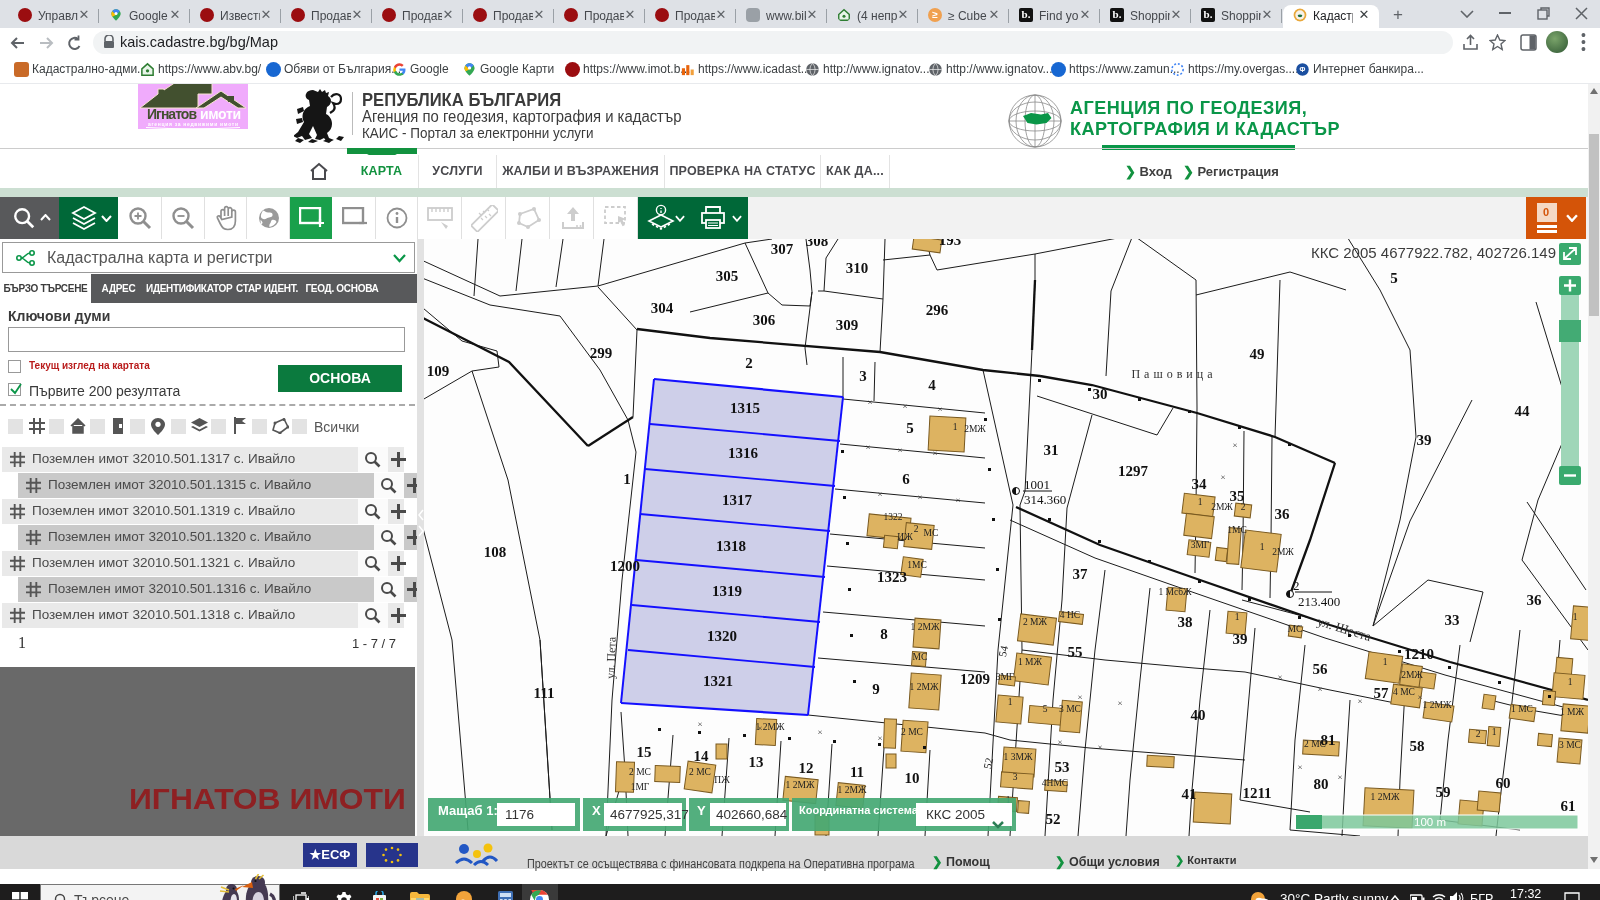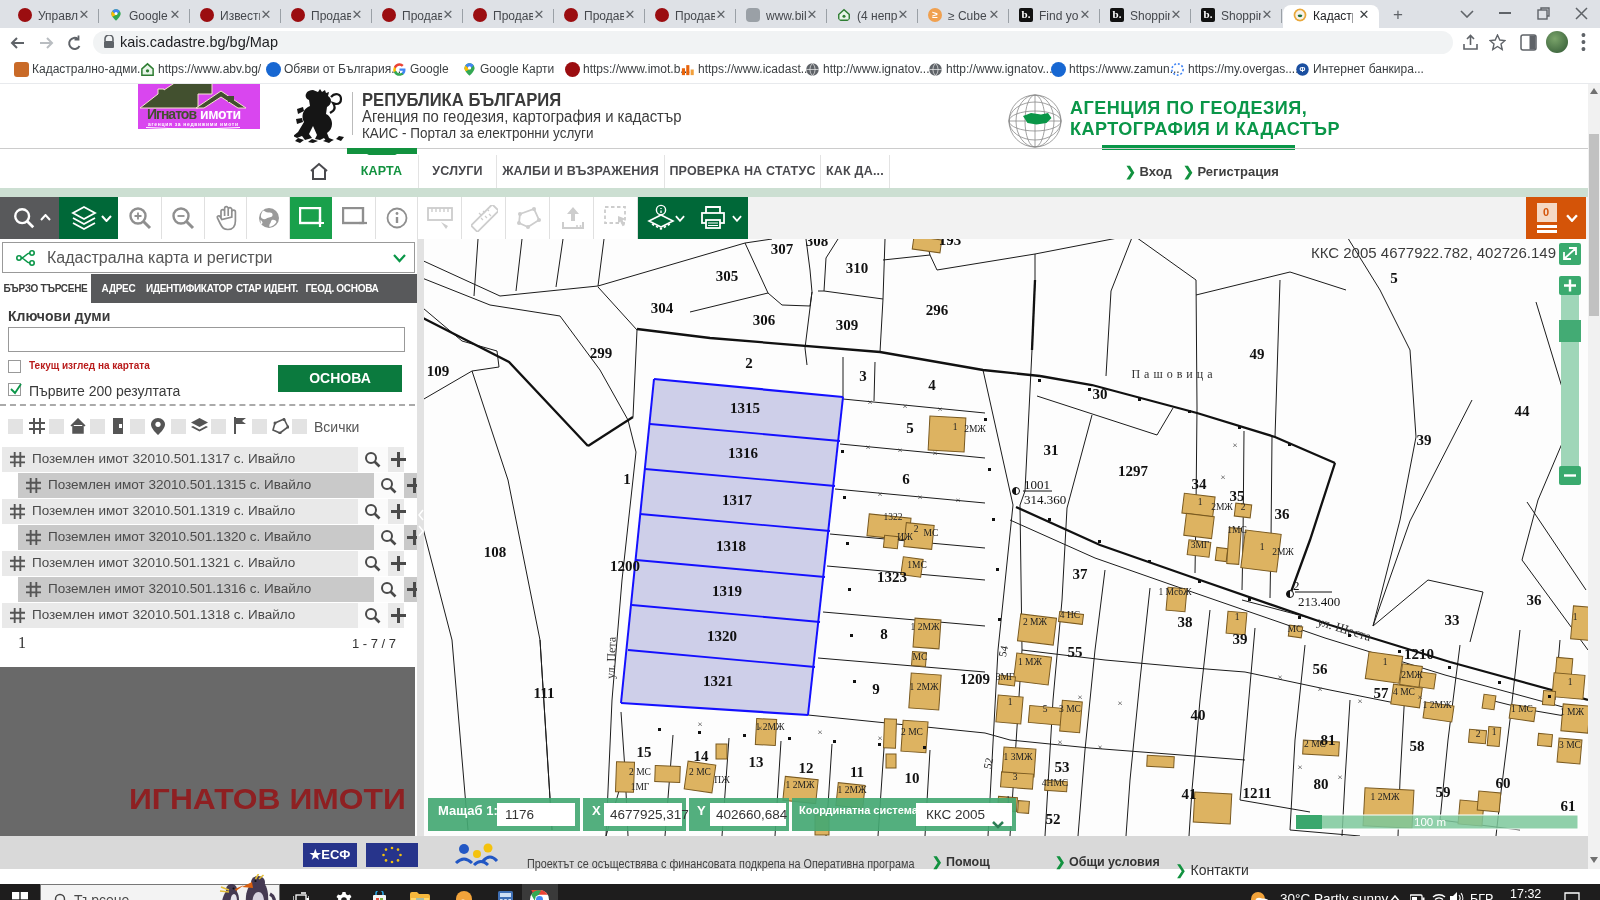--- a/index.html
+++ b/index.html
@@ -254,21 +254,21 @@
 <div class="bm" style="left:1188px">https://my.overgas....</div>
 <svg class="bmi" style="left:1295px" viewBox="0 0 24 24">
         <circle cx="12" cy="12" r="10" fill="#1b4fa0"></circle>
         <text x="12" y="16" font-size="11" fill="#fff" text-anchor="middle" font-weight="bold">Ф</text>
       </svg>
 <div class="bm" style="left:1313px">Интернет банкира...</div>
     </div>
 
 <div id="sitehead">
 
-  <div class="abs" style="left:138px;top:0px;width:122px;height:45px;background:#d946ef;overflow:hidden">
+  <div class="abs" style="left:138px;top:0px;width:110px;height:45px;background:#f0abfc;overflow:hidden">
     <svg width="110" height="45" viewBox="0 0 110 45">
       <path d="M2 24 L20 10 L20 5 L26 5 L26 6 L38 -2 L74 -2 L74 10 L60 10 L60 24 Z" fill="#42502f" stroke="#f6e3cf" stroke-width="1"></path>
       <path d="M58 24 L83 7 L108 24 L100 24 L83 13 L66 24 Z" fill="#42502f" stroke="#f6e3cf" stroke-width="1"></path>
       <path d="M90 18 L90 12 L96 12 L96 18" fill="#42502f"></path>
       <text x="9" y="35" font-size="14" font-weight="bold" fill="#42502f" textLength="50" font-family="Liberation Sans,sans-serif">Игнатов</text>
       <text x="62" y="35" font-size="14" font-weight="bold" fill="#fff" textLength="41" font-family="Liberation Sans,sans-serif">имоти</text>
       <text x="10" y="41.5" font-size="5" font-weight="bold" fill="#fff" textLength="90" font-family="Liberation Sans,sans-serif">агенция за недвижими имоти</text>
       <path d="M8 43.5 Q55 46 102 43.5" stroke="#fff" stroke-width="1.2" fill="none"></path>
     </svg>
   </div>
@@ -1096,21 +1096,21 @@
       </svg>
   <div class="abs" style="left:527px;top:21px;font-size:12px;color:#3f3f3f;transform:scaleX(.9);transform-origin:0 0">Проектът се осъществява с финансовата подкрепа на Оперативна програма</div>
 <svg class="abs" style="left:452px;top:5px" width="50" height="26" viewBox="0 0 50 26">
         <circle cx="12" cy="8" r="5" fill="#2257c4"></circle>
         <circle cx="25" cy="13" r="4" fill="#f4c20d"></circle>
         <circle cx="36" cy="7" r="4.5" fill="#f4c20d"></circle>
         <path d="M4 22 q8 -8 16 0 M22 24 q7 -7 14 0 M31 20 q7 -8 14 0" stroke="#2257c4" stroke-width="3" fill="none"></path>
       </svg>
   <div class="abs" style="left:932px;top:18px;font-size:12.5px;font-weight:bold;color:#333"><span style="color:#12923f">❯</span> Помощ</div>
   <div class="abs" style="left:1055px;top:18px;font-size:12.5px;font-weight:bold;color:#333"><span style="color:#12923f">❯</span> Общи условия</div>
-  <div class="abs" style="left:1175px;top:26px;font-size:14px;font-weight:normal;color:#333"><span style="color:#12923f">❯</span> Контакти</div>
+  <div class="abs" style="left:1175px;top:18px;font-size:11px;font-weight:bold;color:#333"><span style="color:#12923f">❯</span> Контакти</div>
 </div>
 
 <div id="taskbar">
   <svg class="abs" style="left:12px;top:8px" width="16" height="16" viewBox="0 0 16 16">
         <g fill="#fff">
           <rect x="0" y="0" width="7.3" height="7.3"></rect>
           <rect x="8.7" y="0" width="7.3" height="7.3"></rect>
           <rect x="0" y="8.7" width="7.3" height="7.3"></rect>
           <rect x="8.7" y="8.7" width="7.3" height="7.3"></rect>
         </g>

